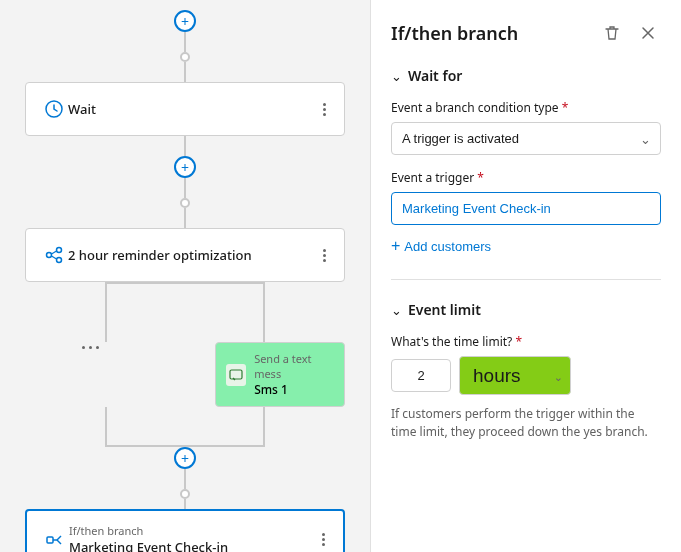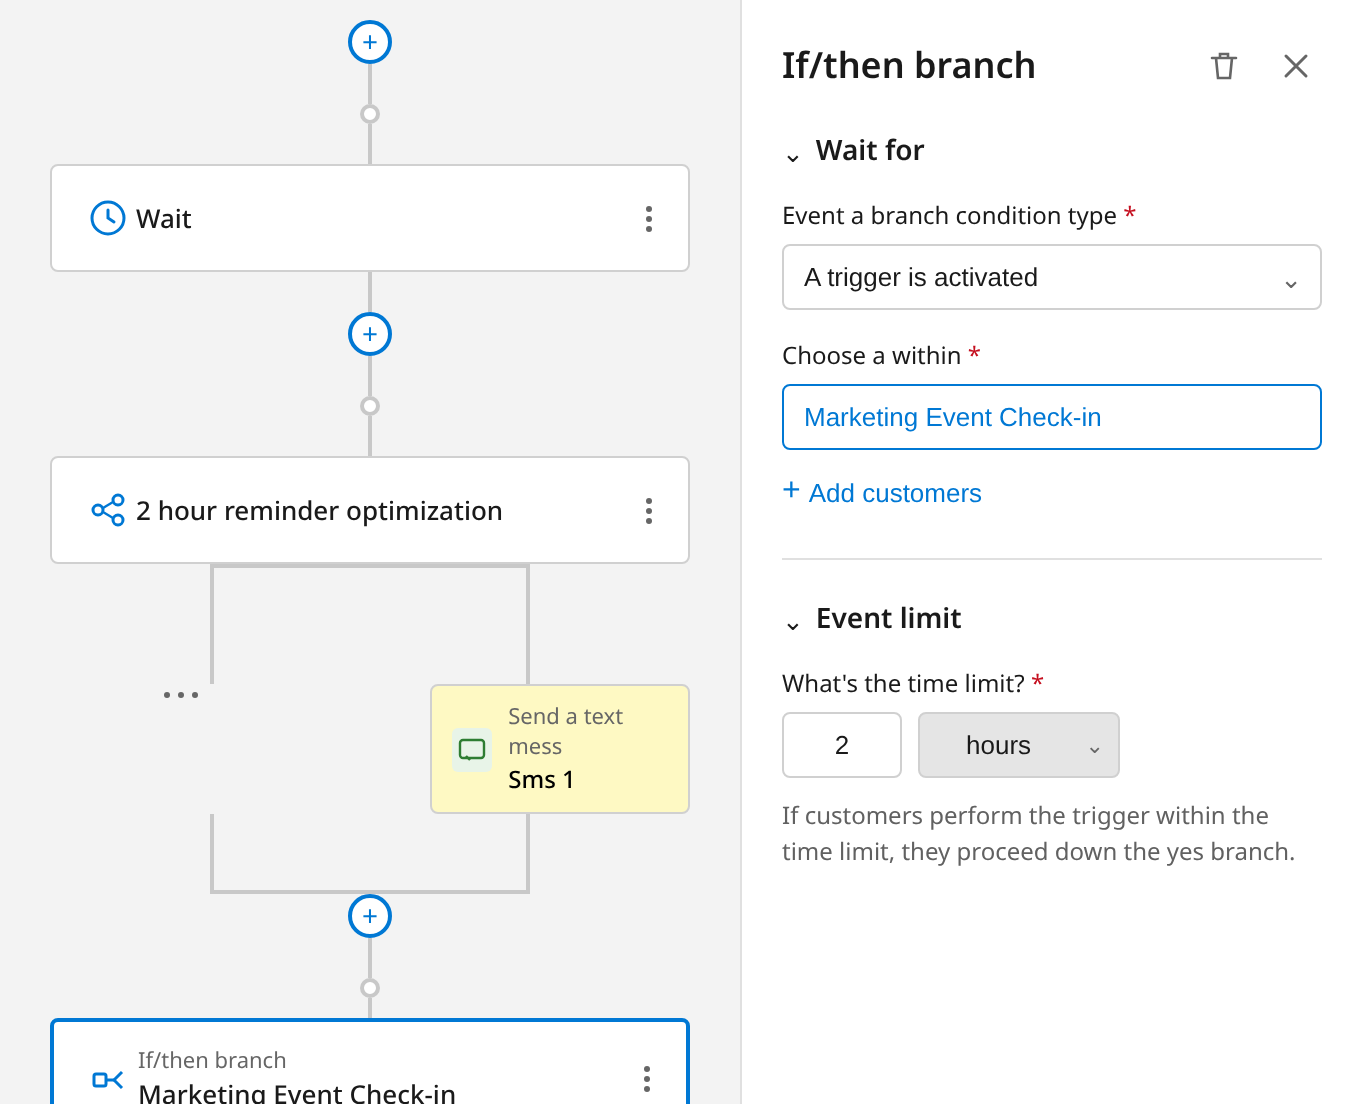--- a/index.html
+++ b/index.html
@@ -109,21 +109,21 @@
     }
 
     .card-more {
       color: #666;
       cursor: pointer;
       font-size: 16px;
       line-height: 1;
     }
 
     .small-card {
-      background: #fef9c3;
+      background: #86efac;
       border: 1px solid #d0d0d0;
       border-radius: 4px;
       padding: 8px 10px;
       width: 130px;
       display: flex;
       align-items: center;
       gap: 8px;
       font-size: 12px;
     }
 
@@ -295,24 +295,24 @@
       outline: none;
     }
 
     .hours-dropdown {
       position: relative;
     }
 
     .hours-select {
       border: 1px solid #d0d0d0;
       border-radius: 4px;
-      padding: 8px 30px 8px 23px;
-      font-size: 13px;
-      color: #1a1a1a;
-      background: #e5e5e5;
+      padding: 8px 30px 8px 13px;
+      font-size: 19px;
+      color: #1a1a1a;
+      background: #84cc16;
       appearance: none;
       cursor: pointer;
     }
 
     .help-text {
       font-size: 12px;
       color: #616161;
       line-height: 1.5;
       margin-top: 8px;
     }
@@ -482,21 +482,21 @@
   </div>
 
   <div class="dropdown-wrapper">
     <select>
       <option>A trigger is activated</option>
     </select>
     <span class="dropdown-arrow">⌄</span>
   </div>
 
   <div class="field-label">
-    <span>Choose a within</span>
+    <span>Event a trigger</span>
     <span class="required-star"> *</span>
   </div>
 
   <input type="text" class="trigger-input" value="Marketing Event Check-in" style="">
 
   <button class="add-condition-btn">
     <span style="font-size:16px; font-weight:300;">+</span>
     <span>Add customers</span>
   </button>
 

